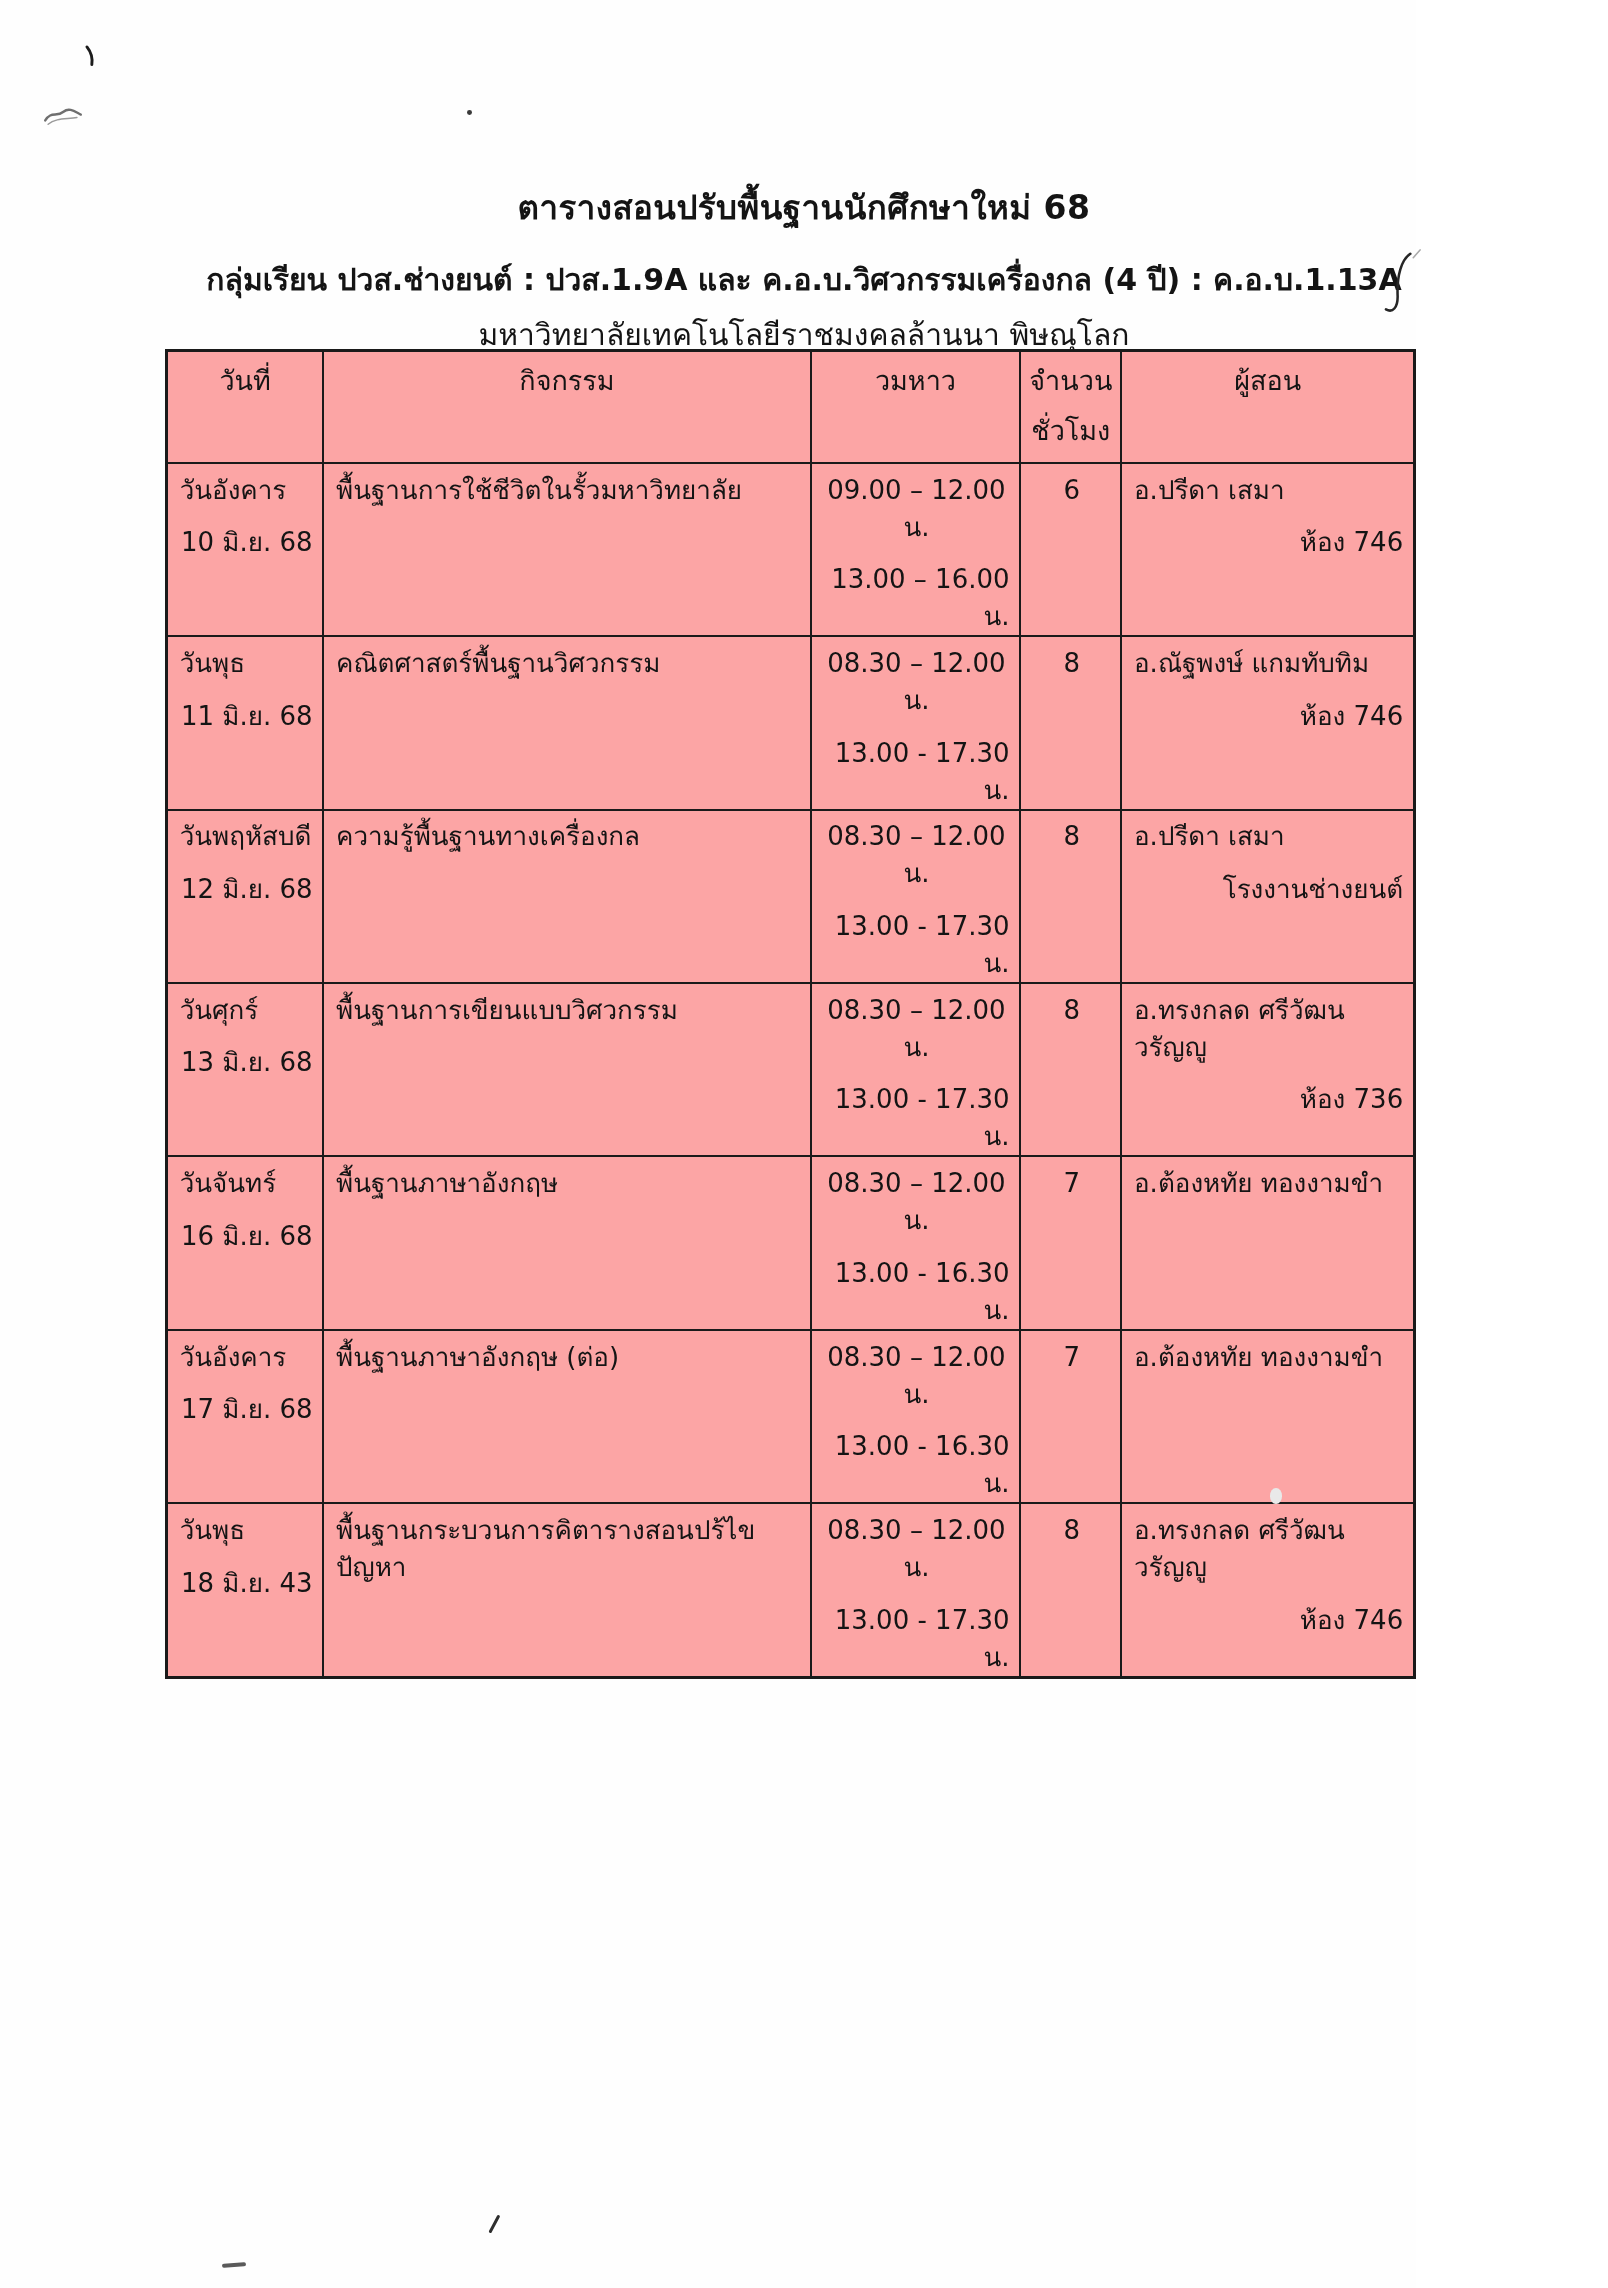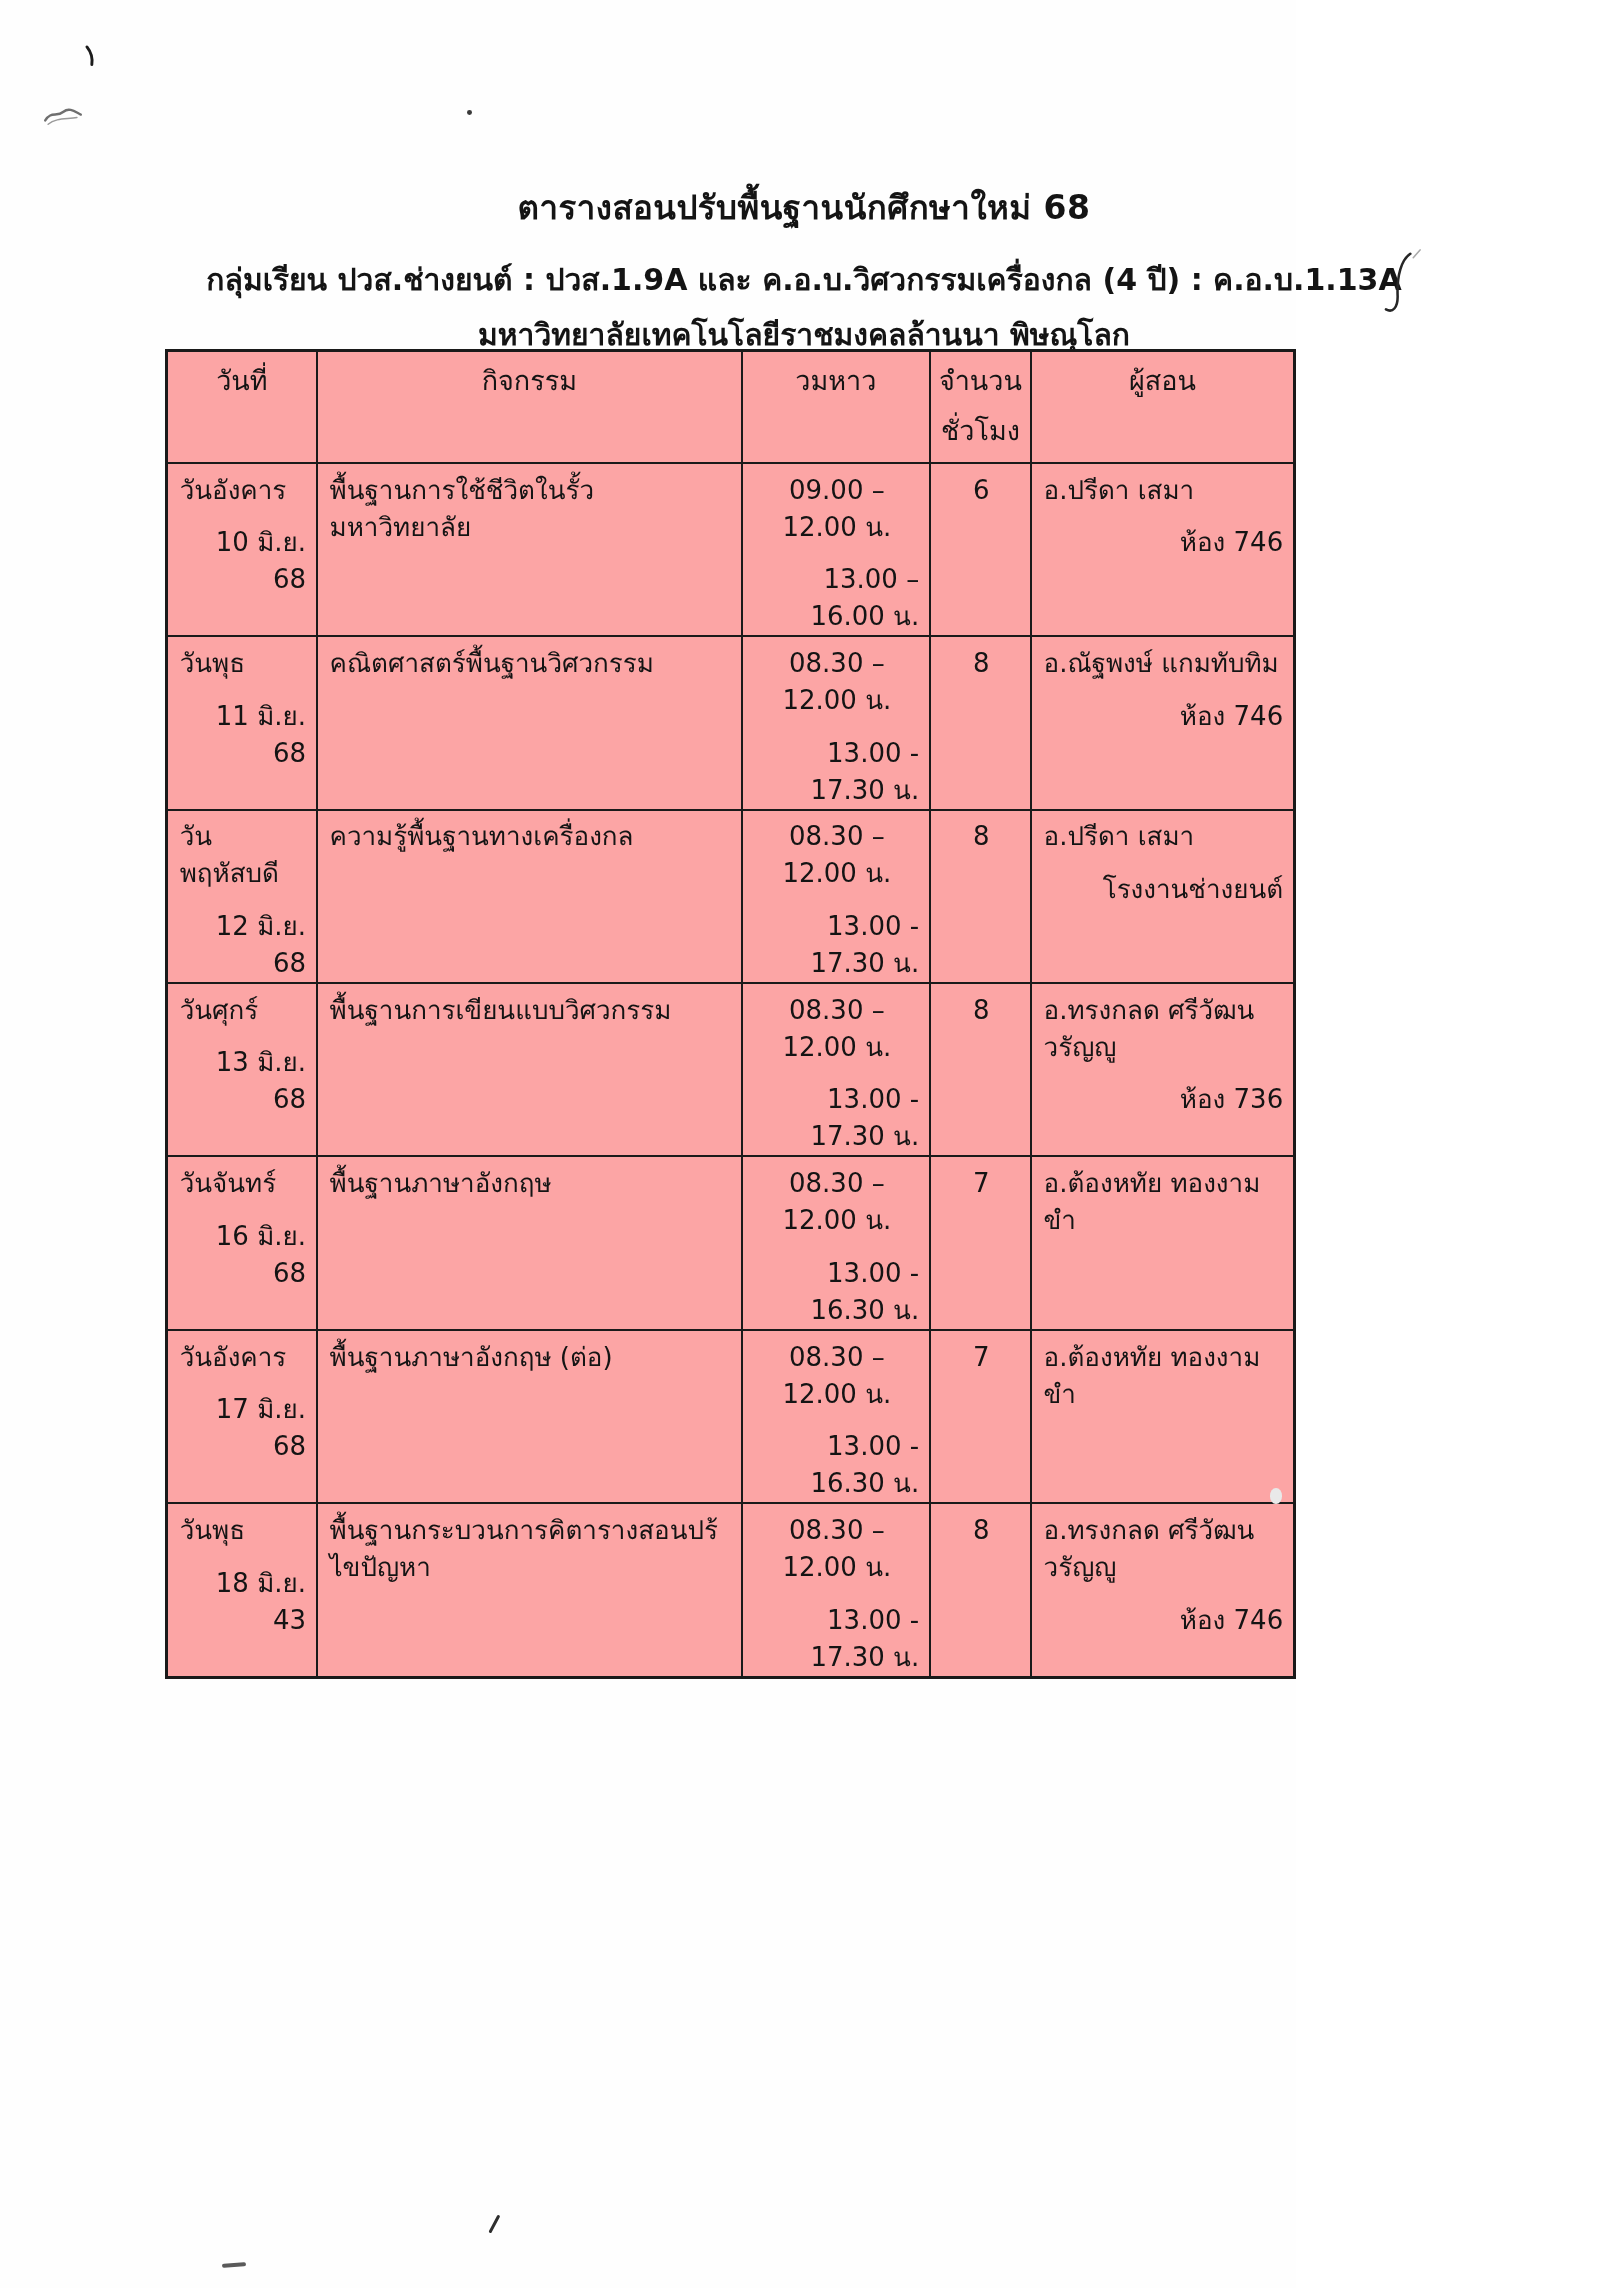--- a/index.html
+++ b/index.html
@@ -11,21 +11,21 @@
     width: 1608px;
     height: 2289px;
     position: relative;
     font-family: "DejaVu Sans", sans-serif;
     color: #141414;
     overflow: hidden;
   }
   .page {
     position: absolute;
     left: 0; top: 0;
-    width: 1296px; height: 2289px;
+    width: 1416px; height: 2289px;
     background: #fefefe;
   }
   
   .titles {
     position: absolute;
     top: 185px;
     left: 0;
     width: 1608px;
     text-align: center;
   }
@@ -38,21 +38,21 @@
   }
   .title-line2 {
     font-size: 30px;
     font-weight: bold;
     line-height: 43px;
     margin-bottom: 11.7px;
     margin-top: 28px;
   }
   .title-line3 {
     font-size: 30px;
-    font-weight: bold;
+    font-weight: normal;
     line-height: 43px;
   }
   
   table.schedule {
     position: absolute;
     left: 165px;
     top: 349px;
     border-collapse: collapse;
     table-layout: fixed;
     background: #fca5a5;

